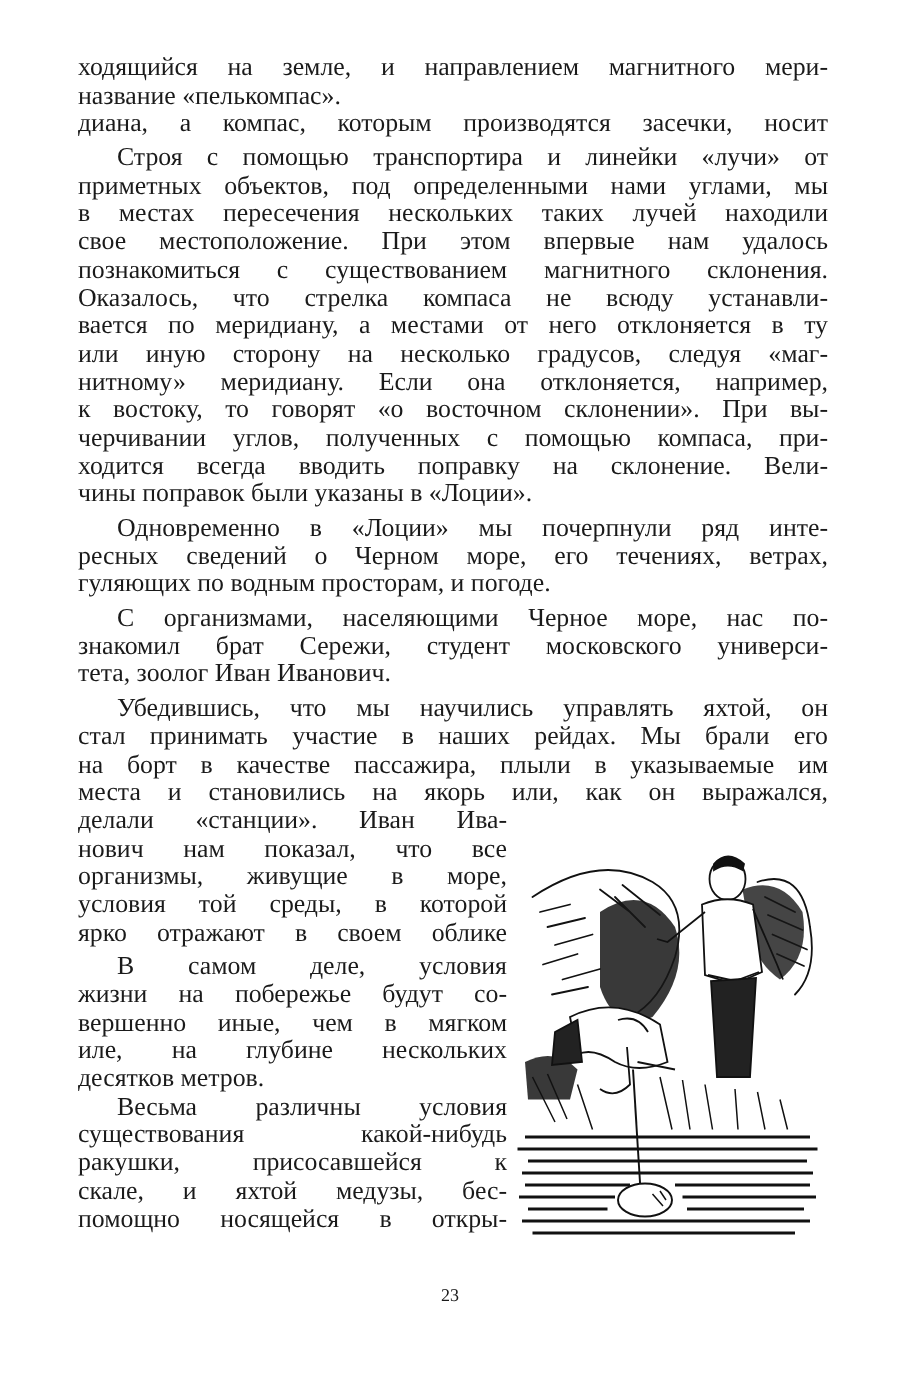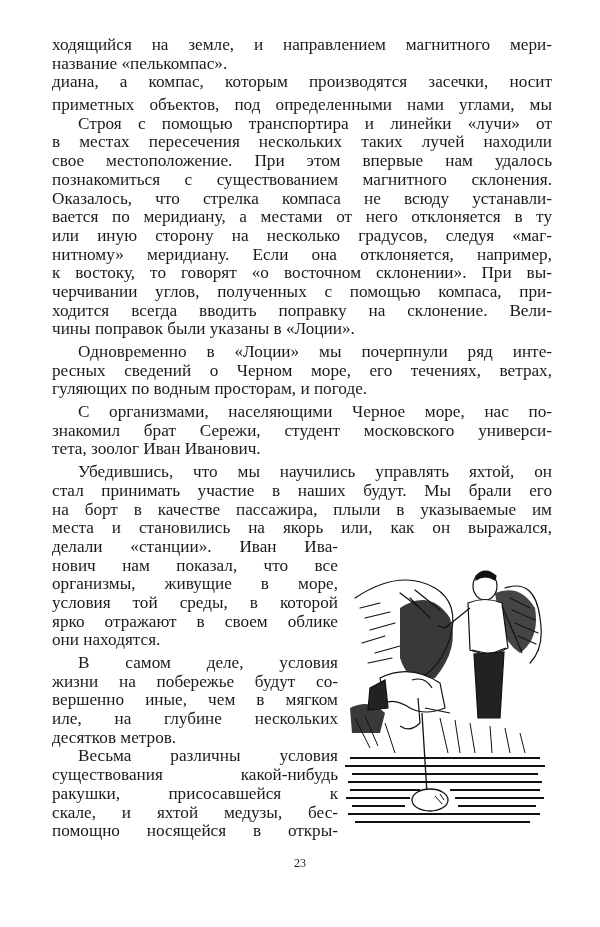--- a/index.html
+++ b/index.html
@@ -29,22 +29,22 @@
 <div class="page">
 
   <div>
     <span class="ln">ходящийся на земле, и направлением магнитного мери-</span>
     <span class="ln last">название «пелькомпас».</span>
     <span class="ln">диана, а компас, которым производятся засечки, носит</span>
   </div>
   <div class="gap"></div>
 
   <div>
+    <span class="ln ind">Строя с помощью транспортира и линейки «лучи» от</span>
     <span class="ln">приметных объектов, под определенными нами углами, мы</span>
-    <span class="ln ind">Строя с помощью транспортира и линейки «лучи» от</span>
     <span class="ln">в местах пересечения нескольких таких лучей находили</span>
     <span class="ln">свое местоположение. При этом впервые нам удалось</span>
     <span class="ln">познакомиться с существованием магнитного склонения.</span>
     <span class="ln">Оказалось, что стрелка компаса не всюду устанавли-</span>
     <span class="ln">вается по меридиану, а местами от него отклоняется в ту</span>
     <span class="ln">или иную сторону на несколько градусов, следуя «маг-</span>
     <span class="ln">нитному» меридиану. Если она отклоняется, например,</span>
     <span class="ln">к востоку, то говорят «о восточном склонении». При вы-</span>
     <span class="ln">черчивании углов, полученных с помощью компаса, при-</span>
     <span class="ln">ходится всегда вводить поправку на склонение. Вели-</span>
@@ -61,30 +61,29 @@
 
   <div>
     <span class="ln ind">С организмами, населяющими Черное море, нас по-</span>
     <span class="ln">знакомил брат Сережи, студент московского универси-</span>
     <span class="ln last">тета, зоолог Иван Иванович.</span>
   </div>
   <div class="gap"></div>
 
   <div>
     <span class="ln ind">Убедившись, что мы научились управлять яхтой, он</span>
-    <span class="ln">стал принимать участие в наших будут. Мы брали его</span>
+    <span class="ln">стал принимать участие в наших рейдах. Мы брали его</span>
     <span class="ln">на борт в качестве пассажира, плыли в указываемые им</span>
     <span class="ln">места и становились на якорь или, как он выражался,</span>
     <div class="narrow">
       <span class="ln">делали «станции». Иван Ива-</span>
       <span class="ln">нович нам показал, что все</span>
       <span class="ln">организмы, живущие в море,</span>
       <span class="ln">условия той среды, в которой</span>
       <span class="ln">ярко отражают в своем облике</span>
-      <span class="ln last">они находятся.</span>
     </div>
   </div>
   <div class="gap"></div>
 
   <div class="narrow">
     <span class="ln ind">В самом деле, условия</span>
     <span class="ln">жизни на побережье будут со-</span>
     <span class="ln">вершенно иные, чем в мягком</span>
     <span class="ln">иле, на глубине нескольких</span>
     <span class="ln last">десятков метров.</span>

